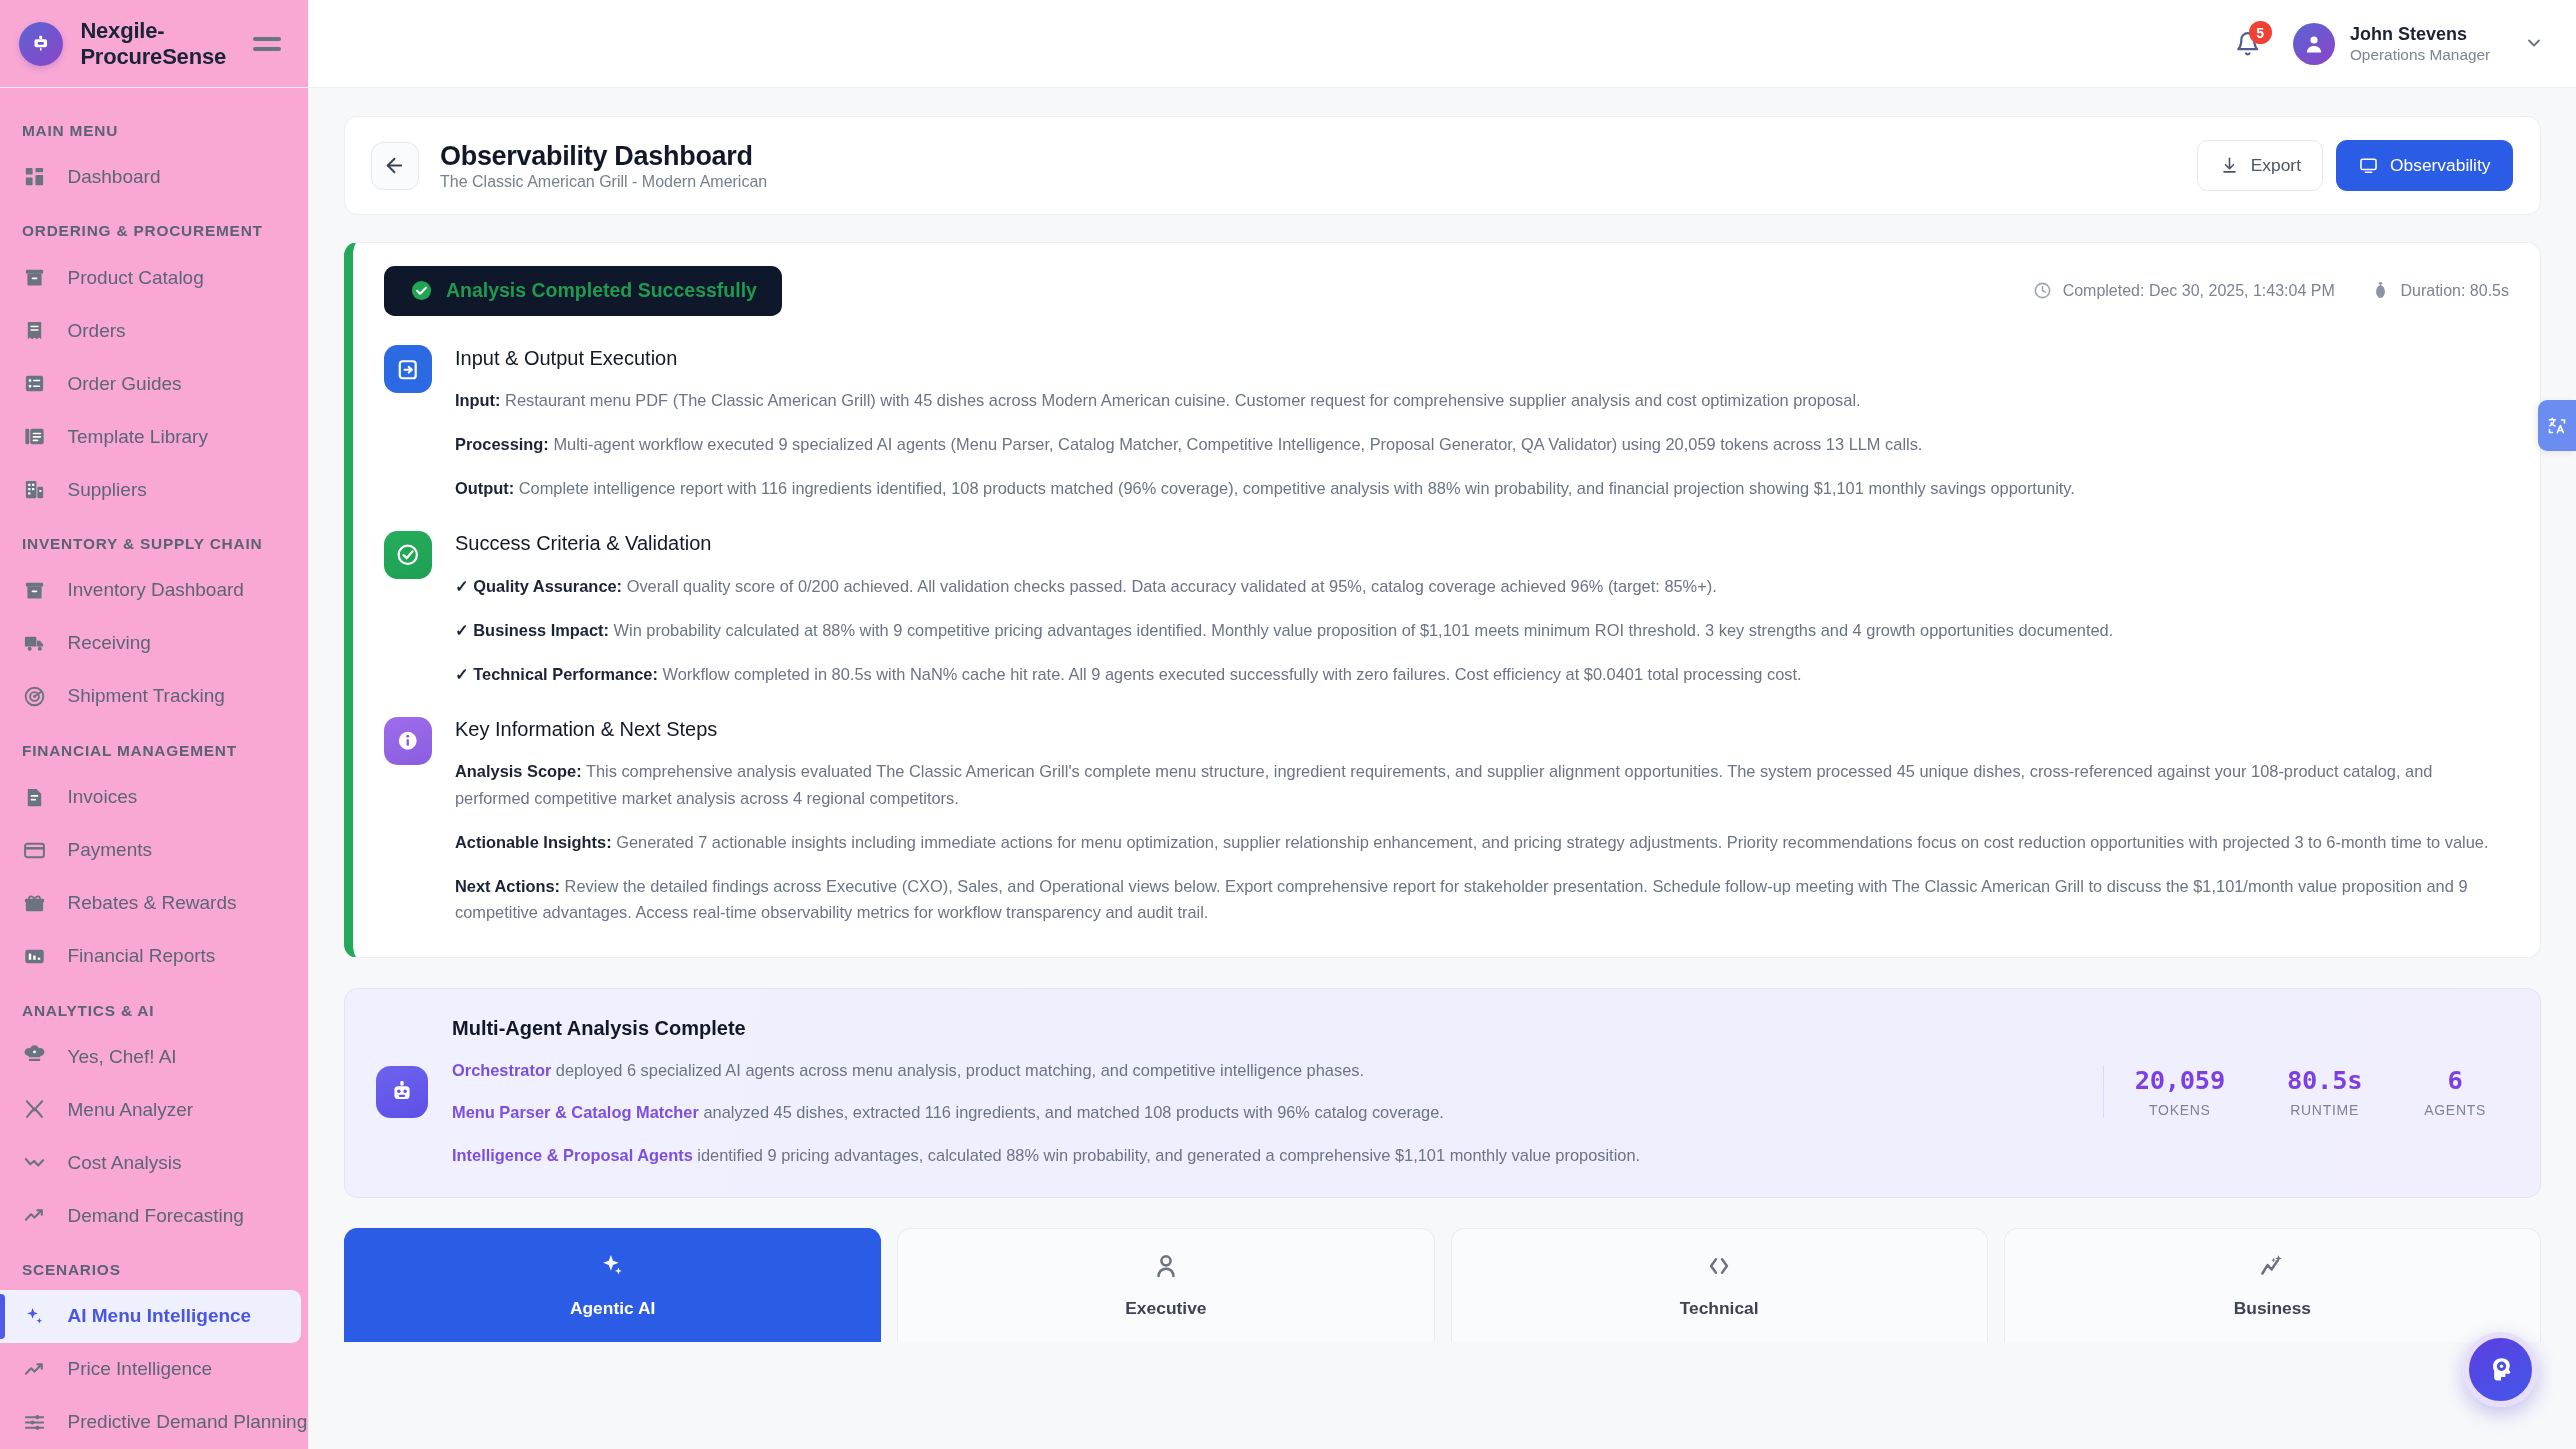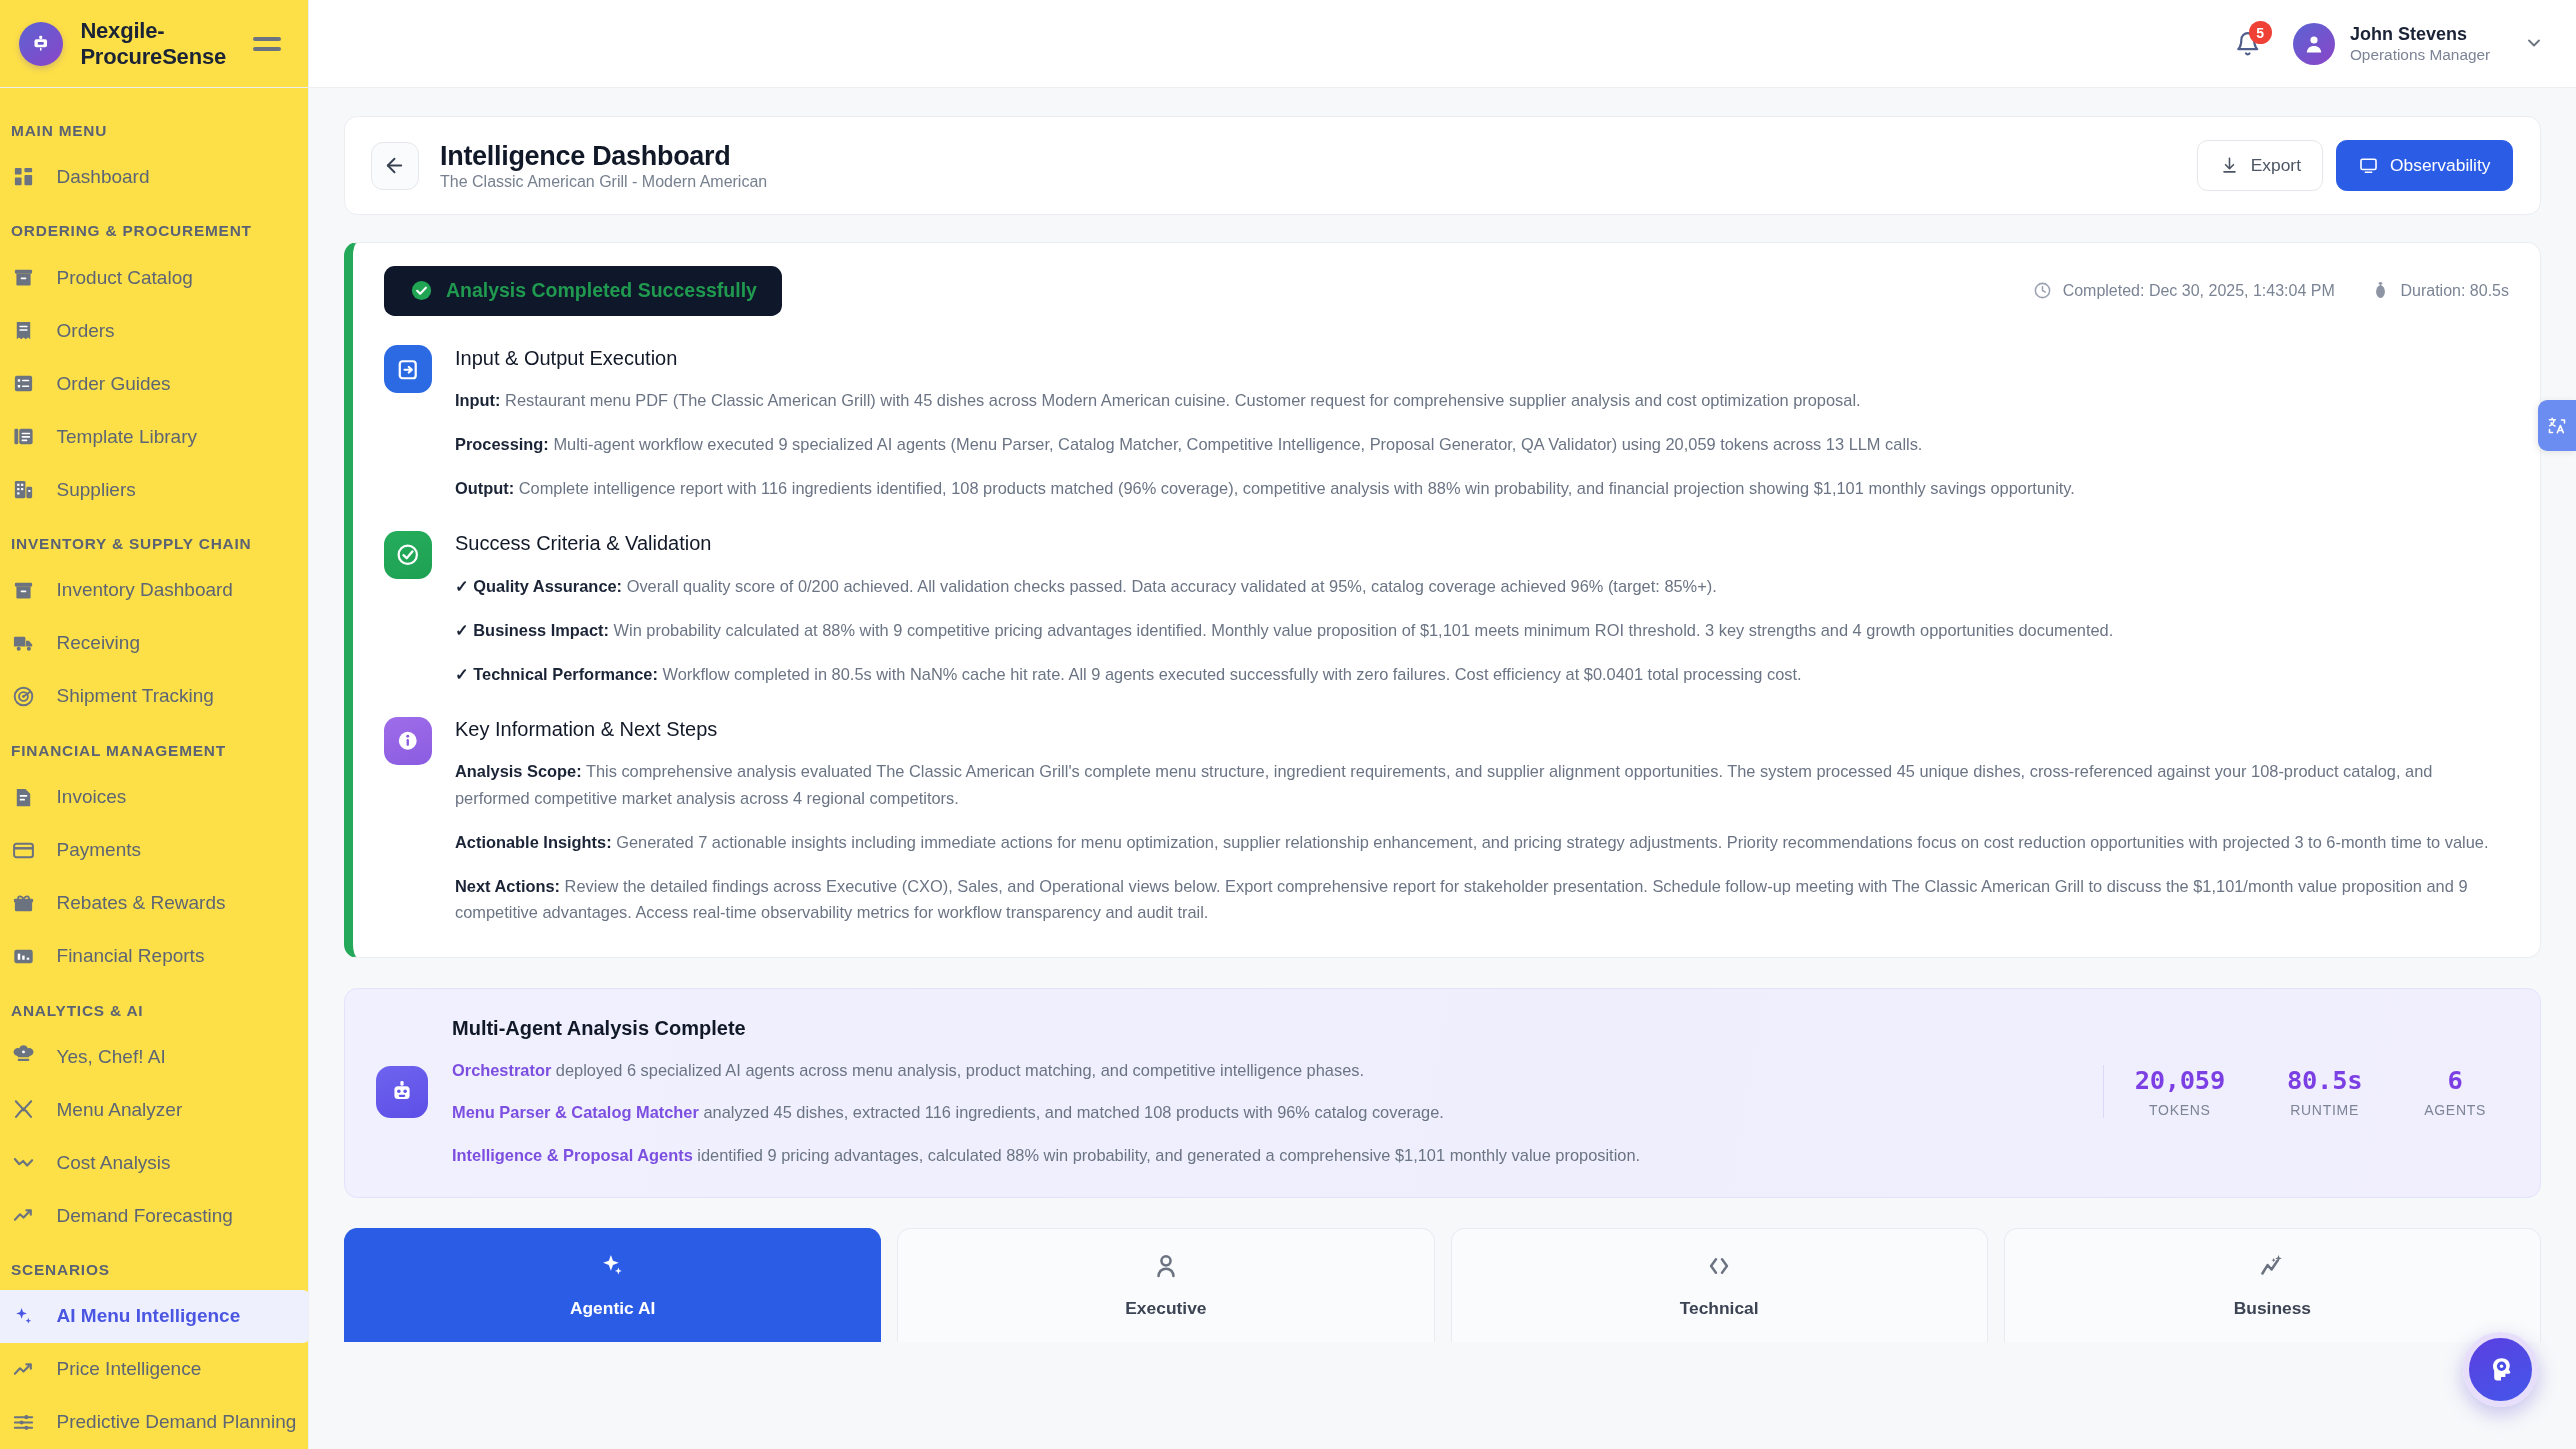--- a/index.html
+++ b/index.html
@@ -8,25 +8,24 @@
     font-family: "Liberation Sans", sans-serif;
     background: #f7f8fa;
     color: #1f2937;
     -webkit-font-smoothing: antialiased;
   }
   .app { display: flex; width: 2576px; height: 1449px; }
 
   
   .sidebar {
     width: 309px; flex: 0 0 309px; height: 1449px;
-    background: #fde047;
+    background: #f9a8d4;
     border-right: 1.3px solid #eceef2;
     display: flex; flex-direction: column;
     overflow: hidden;
-    align-items: center;
   }
   .brand {
     height: 88px; flex: 0 0 88px;
     display: flex; align-items: center; gap: 17.4px;
     padding: 0 23px 0 19px;
     border-bottom: 1.3px solid #eceef2;
   }
   .brand-logo {
     width: 44px; height: 44px; flex: 0 0 44px; border-radius: 50%;
     background: linear-gradient(140deg, #5b63d3 0%, #8b45c8 100%);
@@ -466,21 +465,21 @@
     <div class="scroll">
 
       <section class="page-head">
         <div class="back-btn">
           <svg width="23" height="23" viewBox="0 0 24 24" fill="none" stroke="#374151" stroke-width="2" stroke-linecap="round" stroke-linejoin="round">
             <line x1="19" y1="12" x2="5" y2="12"></line>
               <polyline points="12 19 5 12 12 5"></polyline>
           </svg>
         </div>
         <div>
-          <div class="page-title">Intelligence Dashboard</div>
+          <div class="page-title">Observability Dashboard</div>
           <div class="page-sub">The Classic American Grill - Modern American</div>
         </div>
         <div class="head-actions">
           <div class="btn btn-ghost">
             <svg width="19" height="19" viewBox="0 0 24 24" fill="none" stroke="#4b5563" stroke-width="2" stroke-linecap="round" stroke-linejoin="round">
               <path d="M12 3v12"></path>
                 <polyline points="7 11 12 16 17 11"></polyline>
                 <line x1="5" y1="20" x2="19" y2="20"></line>
             </svg>
             <span>Export</span>

